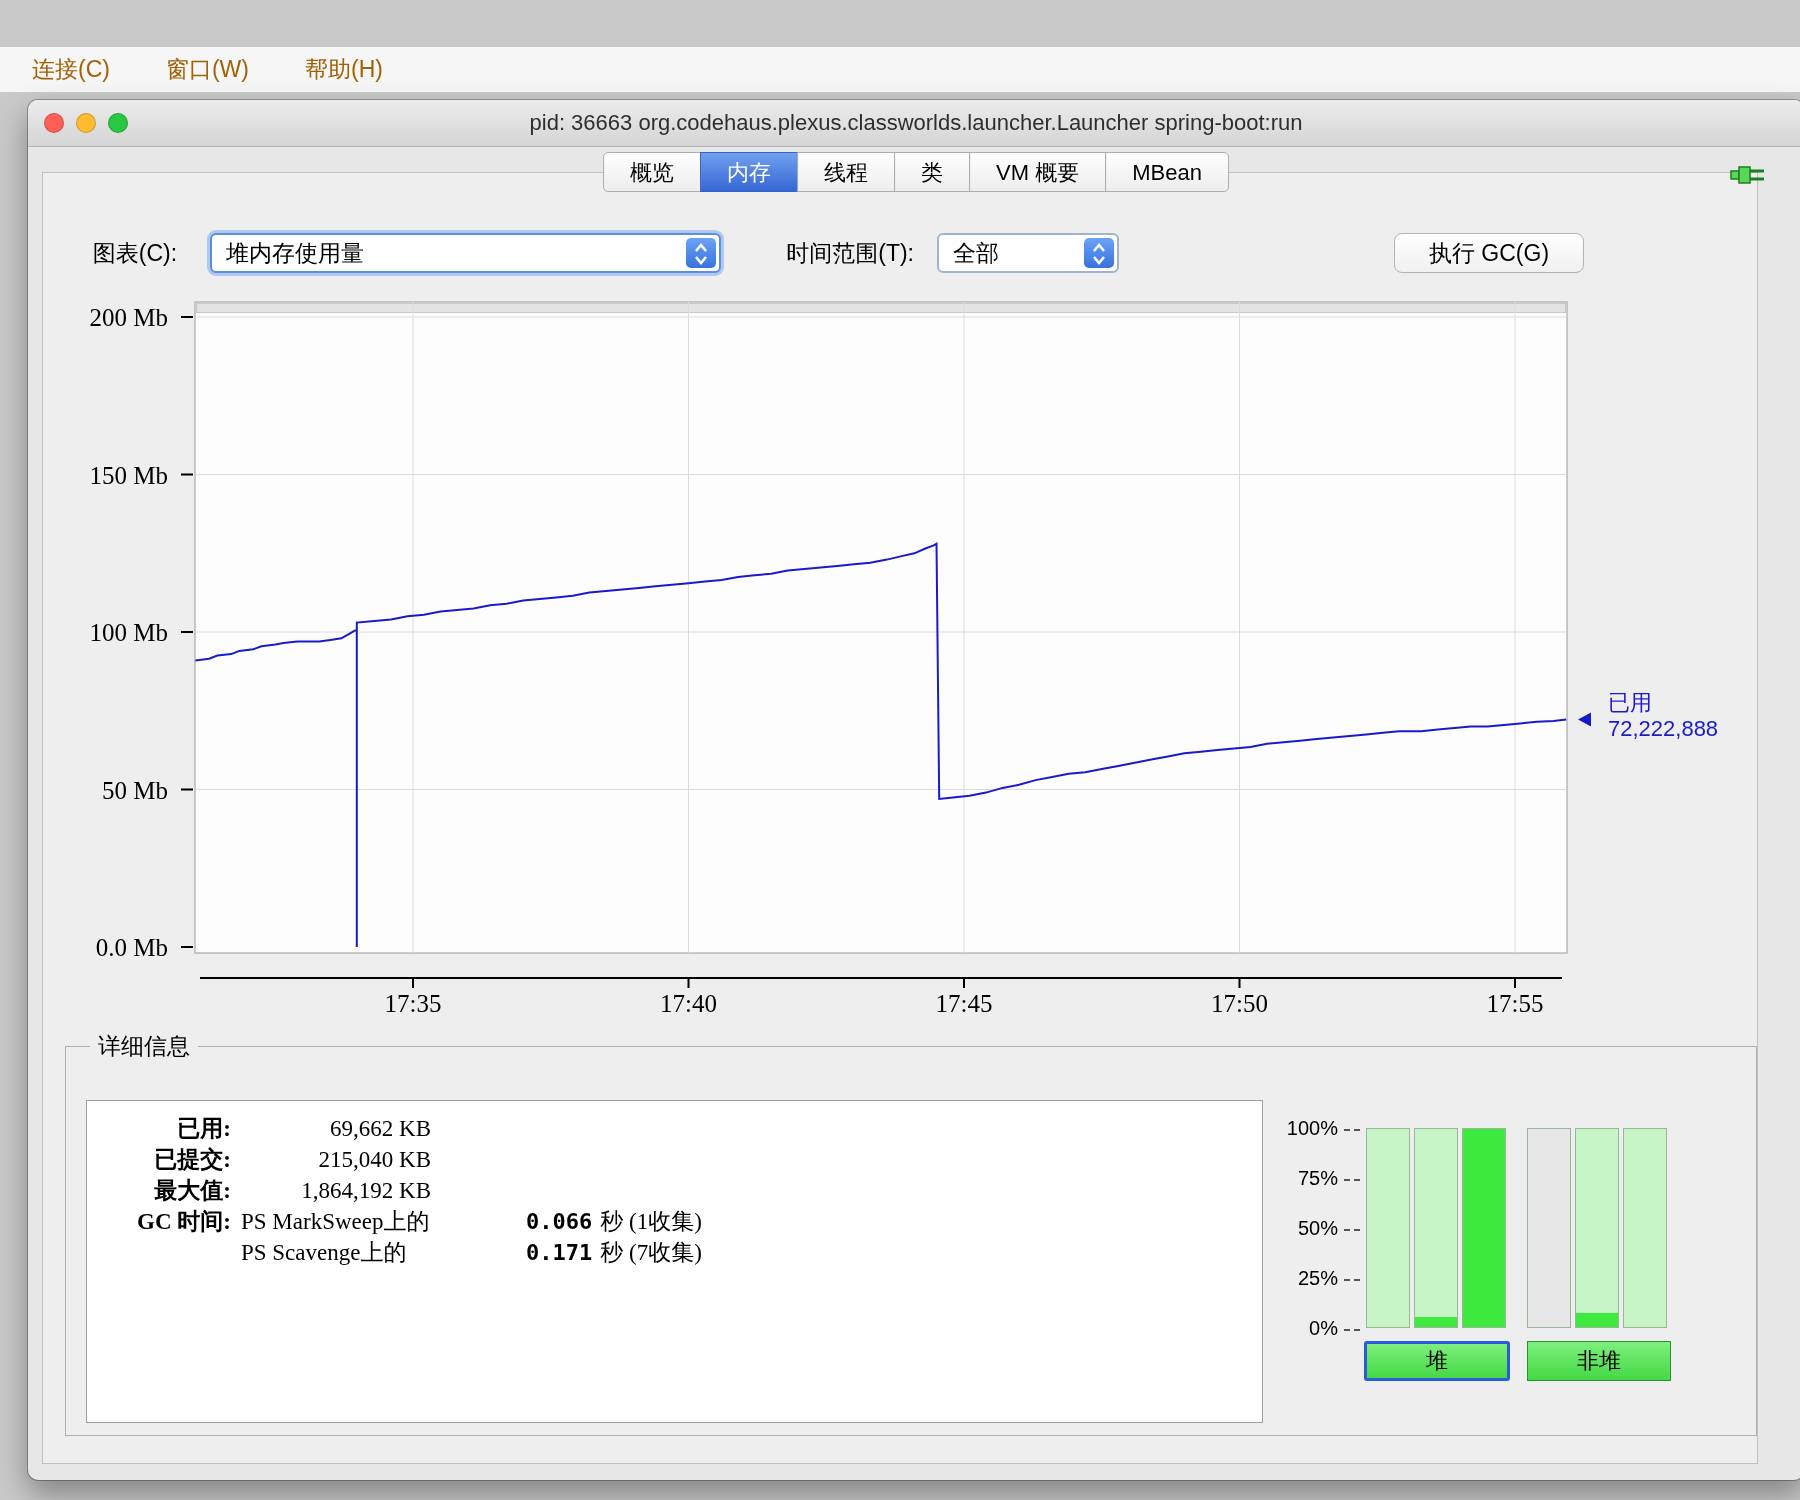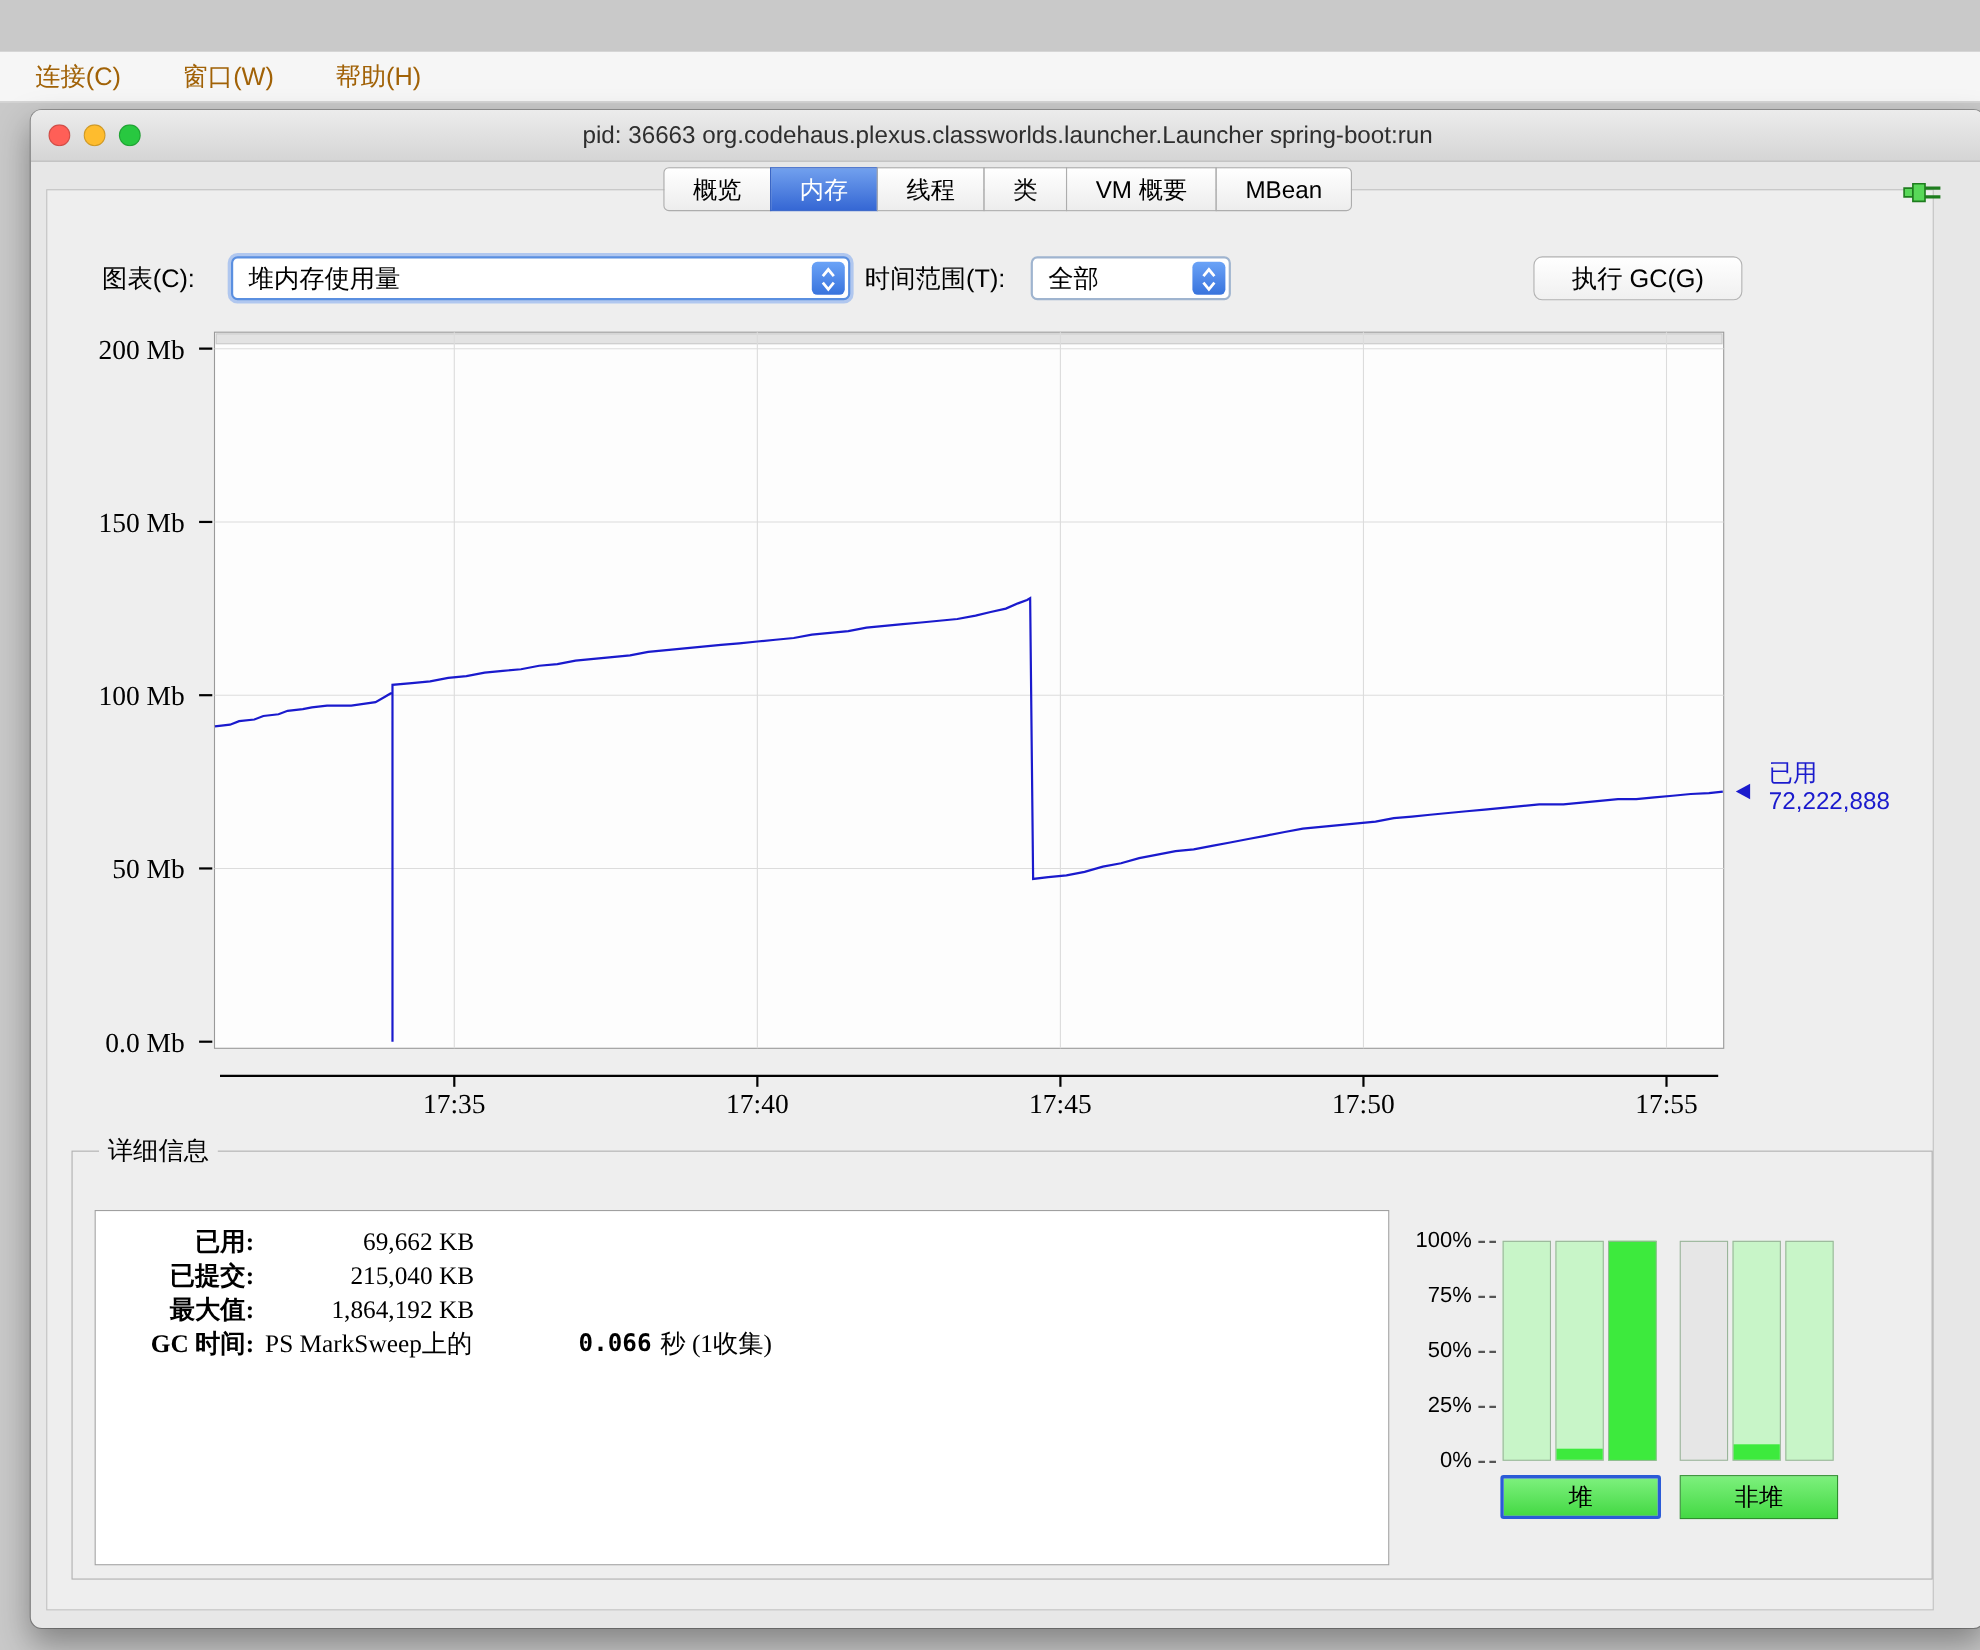--- a/index.html
+++ b/index.html
@@ -46,21 +46,21 @@
   .plug{position:absolute;left:1700px;top:60px;width:40px;height:30px;}
 
   
   .controls-row{position:absolute;left:0;top:133px;width:1744px;height:40px;}
   .ctl-label{position:absolute;top:0;height:40px;line-height:40px;font-size:23px;color:#000;}
   .lbl-chart{left:42px;width:130px;text-align:center;}
   .lbl-range{left:746px;width:140px;text-align:right;}
   .combo{position:absolute;top:0;height:40px;background:#fff;border:2px solid #5a8fe0;
     border-radius:6px;box-sizing:border-box;}
   .combo.focused{box-shadow:0 0 0 3px rgba(100,150,240,.45);}
-  .combo-chart{left:182px;width:563px;}
+  .combo-chart{left:182px;width:511px;}
   .combo-range{left:909px;width:182px;border-color:#9fb4cf;}
   .combo-value{position:absolute;left:14px;top:0;height:36px;line-height:36px;font-size:23px;}
   .stepper{position:absolute;right:3px;top:3px;width:30px;height:30px;border-radius:5px;
     background:linear-gradient(#6ba3f7,#3873dd);}
   .stepper svg{position:absolute;left:5px;top:2px;}
   .gc-button{position:absolute;left:1366px;top:0;width:190px;height:40px;border-radius:8px;
     background:linear-gradient(#ffffff,#f0f0f0);border:1px solid #b3b3b3;box-sizing:border-box;
     text-align:center;line-height:38px;font-size:23px;color:#000;}
 
   
@@ -224,20 +224,26 @@
       <div class="drow">
         <span class="dlabel">最大值:</span>
         <span class="dval num">1,864,192 KB</span>
       </div>
       <div class="drow">
         <span class="dlabel">GC 时间:</span>
         <span class="gc-pool">PS MarkSweep上的</span>
         <span class="gc-time">0.066</span>
         <span class="gc-unit">秒 (1收集)</span>
       </div>
+      <div class="drow">
+        <span class="dlabel"></span>
+        <span class="gc-pool">PS Scavenge上的</span>
+        <span class="gc-time">0.171</span>
+        <span class="gc-unit">秒 (7收集)</span>
+      </div>
     </div>
 
     <div class="gauges">
       <div class="gauge-scale">
           <div class="gtick" style="top: -5px;"><span class="gtick-label">100%</span><span class="gtick-dash"></span></div>
           <div class="gtick" style="top: 45px;"><span class="gtick-label">75%</span><span class="gtick-dash"></span></div>
           <div class="gtick" style="top: 95px;"><span class="gtick-label">50%</span><span class="gtick-dash"></span></div>
           <div class="gtick" style="top: 145px;"><span class="gtick-label">25%</span><span class="gtick-dash"></span></div>
           <div class="gtick" style="top: 195px;"><span class="gtick-label">0%</span><span class="gtick-dash"></span></div>
         </div>

